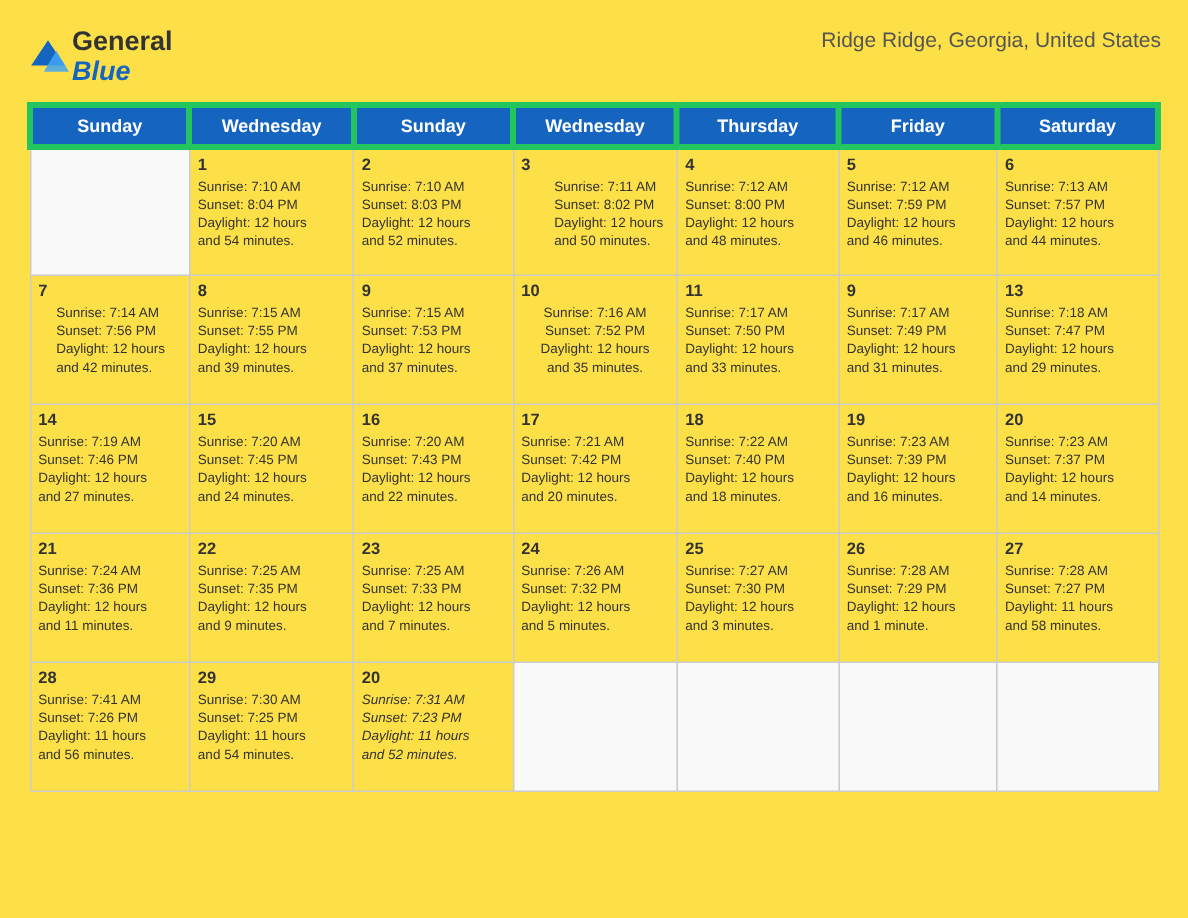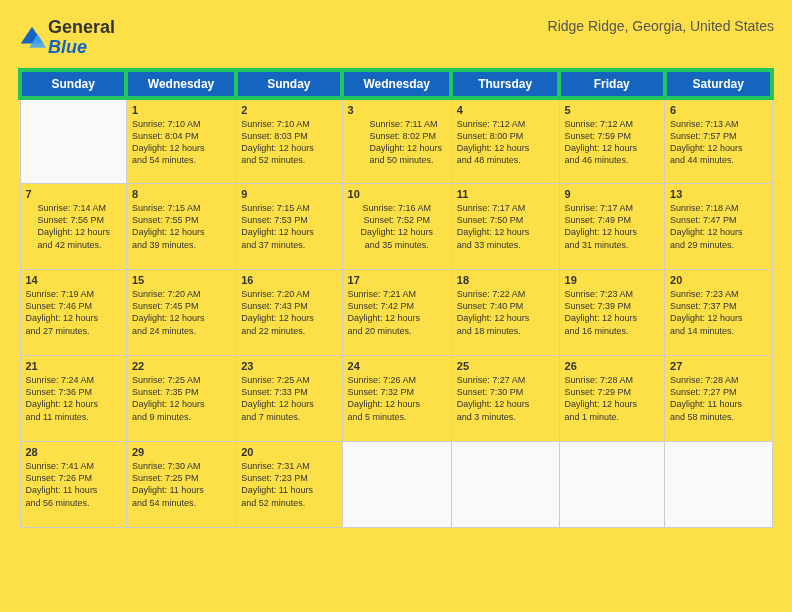--- a/index.html
+++ b/index.html
@@ -331,21 +331,21 @@
           </td>
           <td>
             <span class="day-num">29</span>
             <div class="day-info" style="white-space: pre-line;">Sunrise: 7:30 AM
 Sunset: 7:25 PM
 Daylight: 11 hours
 and 54 minutes.</div>
           </td>
           <td>
             <span class="day-num">20</span>
-            <div class="day-info" style="white-space: pre-line;">Sunrise: 7:31 AM
+            <div class="day-info" style="white-space: pre-line; font-style: italic;">Sunrise: 7:31 AM
 Sunset: 7:23 PM
 Daylight: 11 hours
 and 52 minutes.</div>
           </td>
           <td class="empty-cell"></td>
           <td class="empty-cell"></td>
           <td class="empty-cell"></td>
           <td class="empty-cell"></td>
         </tr>
       </tbody>

